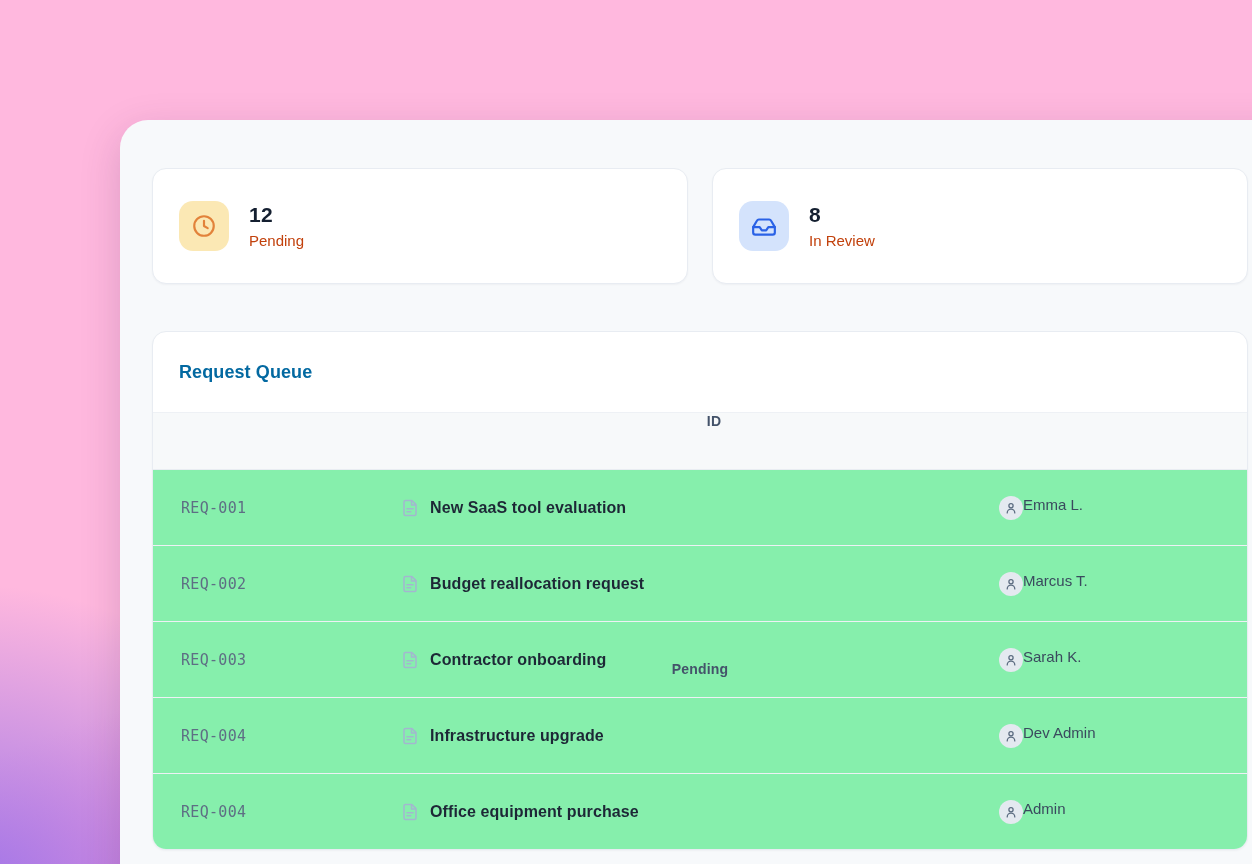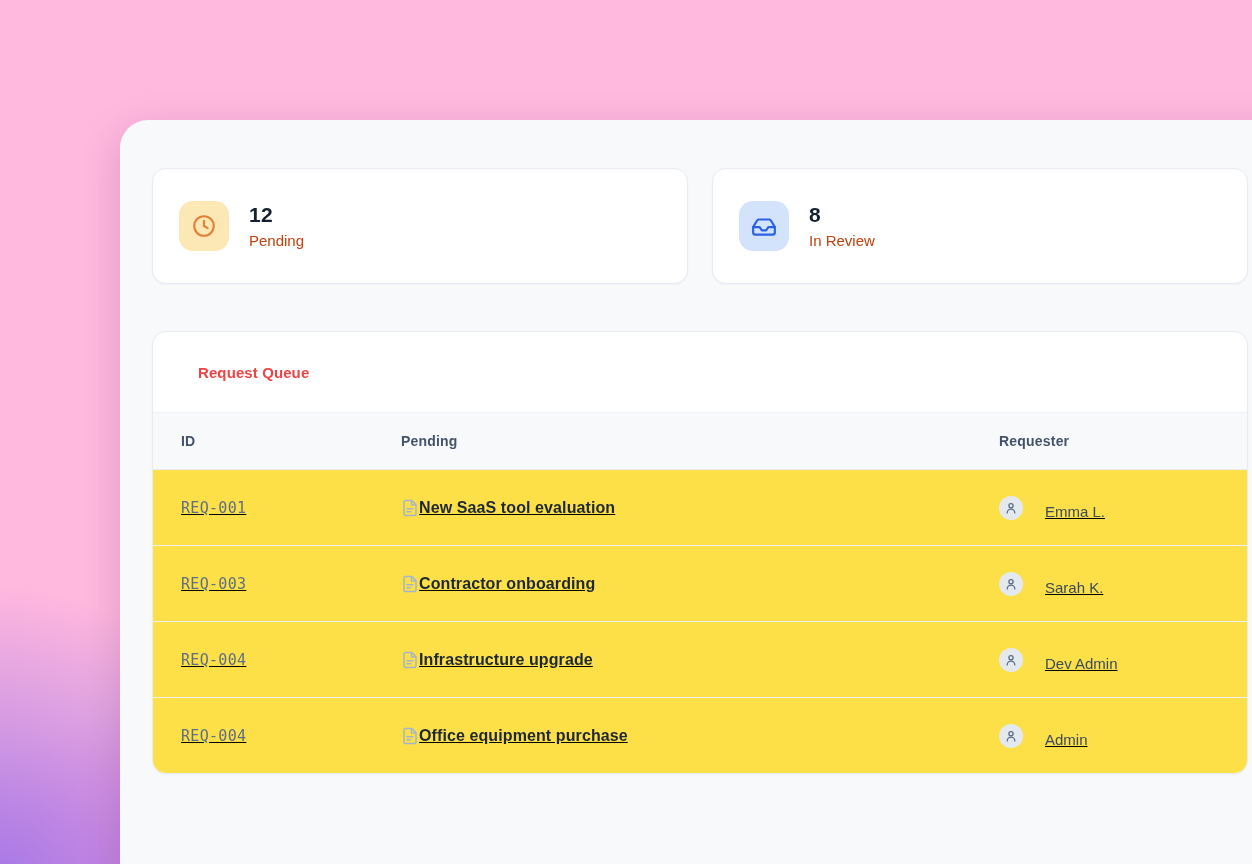--- a/index.html
+++ b/index.html
@@ -68,55 +68,55 @@
     box-shadow: 0 1px 2px rgba(16,24,40,0.04);
     overflow: hidden;
   }
   .table-title-row {
     height: 81px;
     display: flex; align-items: center;
     padding: 0 26px;
     border-bottom: 1px solid #eef1f5;
     box-sizing: border-box;
   }
-  .table-title { font-size: 15px; font-weight: 700; color: #ef4444; letter-spacing: .1px; margin-left: 19px; }
+  .table-title { font-size: 18px; font-weight: 700; color: #0369a1; letter-spacing: .1px; }
 
   .thead {
     display: flex; align-items: center;
     height: 57px;
     background: #f7f9fa;
     border-bottom: 1px solid #e9edf2;
     box-sizing: border-box;
+    flex-direction: column;
   }
   .th { font-size: 14px; font-weight: 600; color: #44536a; letter-spacing: .2px; }
 
   .c1 { flex: 0 0 248px; padding-left: 28px; box-sizing: border-box; }
   .c2 { flex: 0 0 598px; box-sizing: border-box; }
   .c3 { flex: 1 1 auto; box-sizing: border-box; }
 
   .trow {
     display: flex; align-items: center;
     height: 75px;
     border-bottom: 1px solid #eef1f5;
-    background: #fde047;
+    background: #86efac;
     cursor: default;
-    text-decoration: underline;
   }
   .trow:last-child { border-bottom: none; }
 
   .cell-id {
     font-family: "DejaVu Sans Mono", monospace;
     font-size: 15px; color: #5e6e84; letter-spacing: .3px;
   }
-  .cell-request { display: flex; align-items: flex-end; }
+  .cell-request { display: flex; align-items: flex-end; gap: 11px; }
   .doc-icon { width: 18px; height: 18px; color: #a3b6cf; flex: 0 0 auto; }
   .doc-icon svg { width: 18px; height: 18px; display: block; }
   .request-text { font-size: 16px; font-weight: 600; color: #1d2736; letter-spacing: .1px; }
 
-  .cell-requester { display: flex; align-items: flex-end; gap: 22px; }
+  .cell-requester { display: flex; align-items: flex-start; gap: 0; }
   .avatar {
     width: 24px; height: 24px; border-radius: 50%;
     background: #e4e9f0; color: #5b6b80;
     display: flex; align-items: center; justify-content: center;
     flex: 0 0 auto;
   }
   .avatar svg { width: 14px; height: 14px; }
   .requester-name { font-size: 15px; color: #3a4a5e; }
 </style>
 </head>
@@ -197,20 +197,39 @@
         <div class="c3 cell-requester">
           <span class="avatar">
               <svg viewBox="0 0 24 24">
                 <use href="#i-user"></use>
               </svg>
             </span>
           <span class="requester-name">Emma L.</span>
         </div>
       </div>
 
+      <div class="trow">
+        <div class="c1 cell-id">REQ-002</div>
+        <div class="c2 cell-request">
+          <span class="doc-icon">
+              <svg viewBox="0 0 24 24">
+                <use href="#i-file"></use>
+              </svg>
+            </span>
+          <span class="request-text">Budget reallocation request</span>
+        </div>
+        <div class="c3 cell-requester">
+          <span class="avatar">
+              <svg viewBox="0 0 24 24">
+                <use href="#i-user"></use>
+              </svg>
+            </span>
+          <span class="requester-name">Marcus T.</span>
+        </div>
+      </div>
 
       <div class="trow">
         <div class="c1 cell-id">REQ-003</div>
         <div class="c2 cell-request">
           <span class="doc-icon">
               <svg viewBox="0 0 24 24">
                 <use href="#i-file"></use>
               </svg>
             </span>
           <span class="request-text">Contractor onboarding</span>

